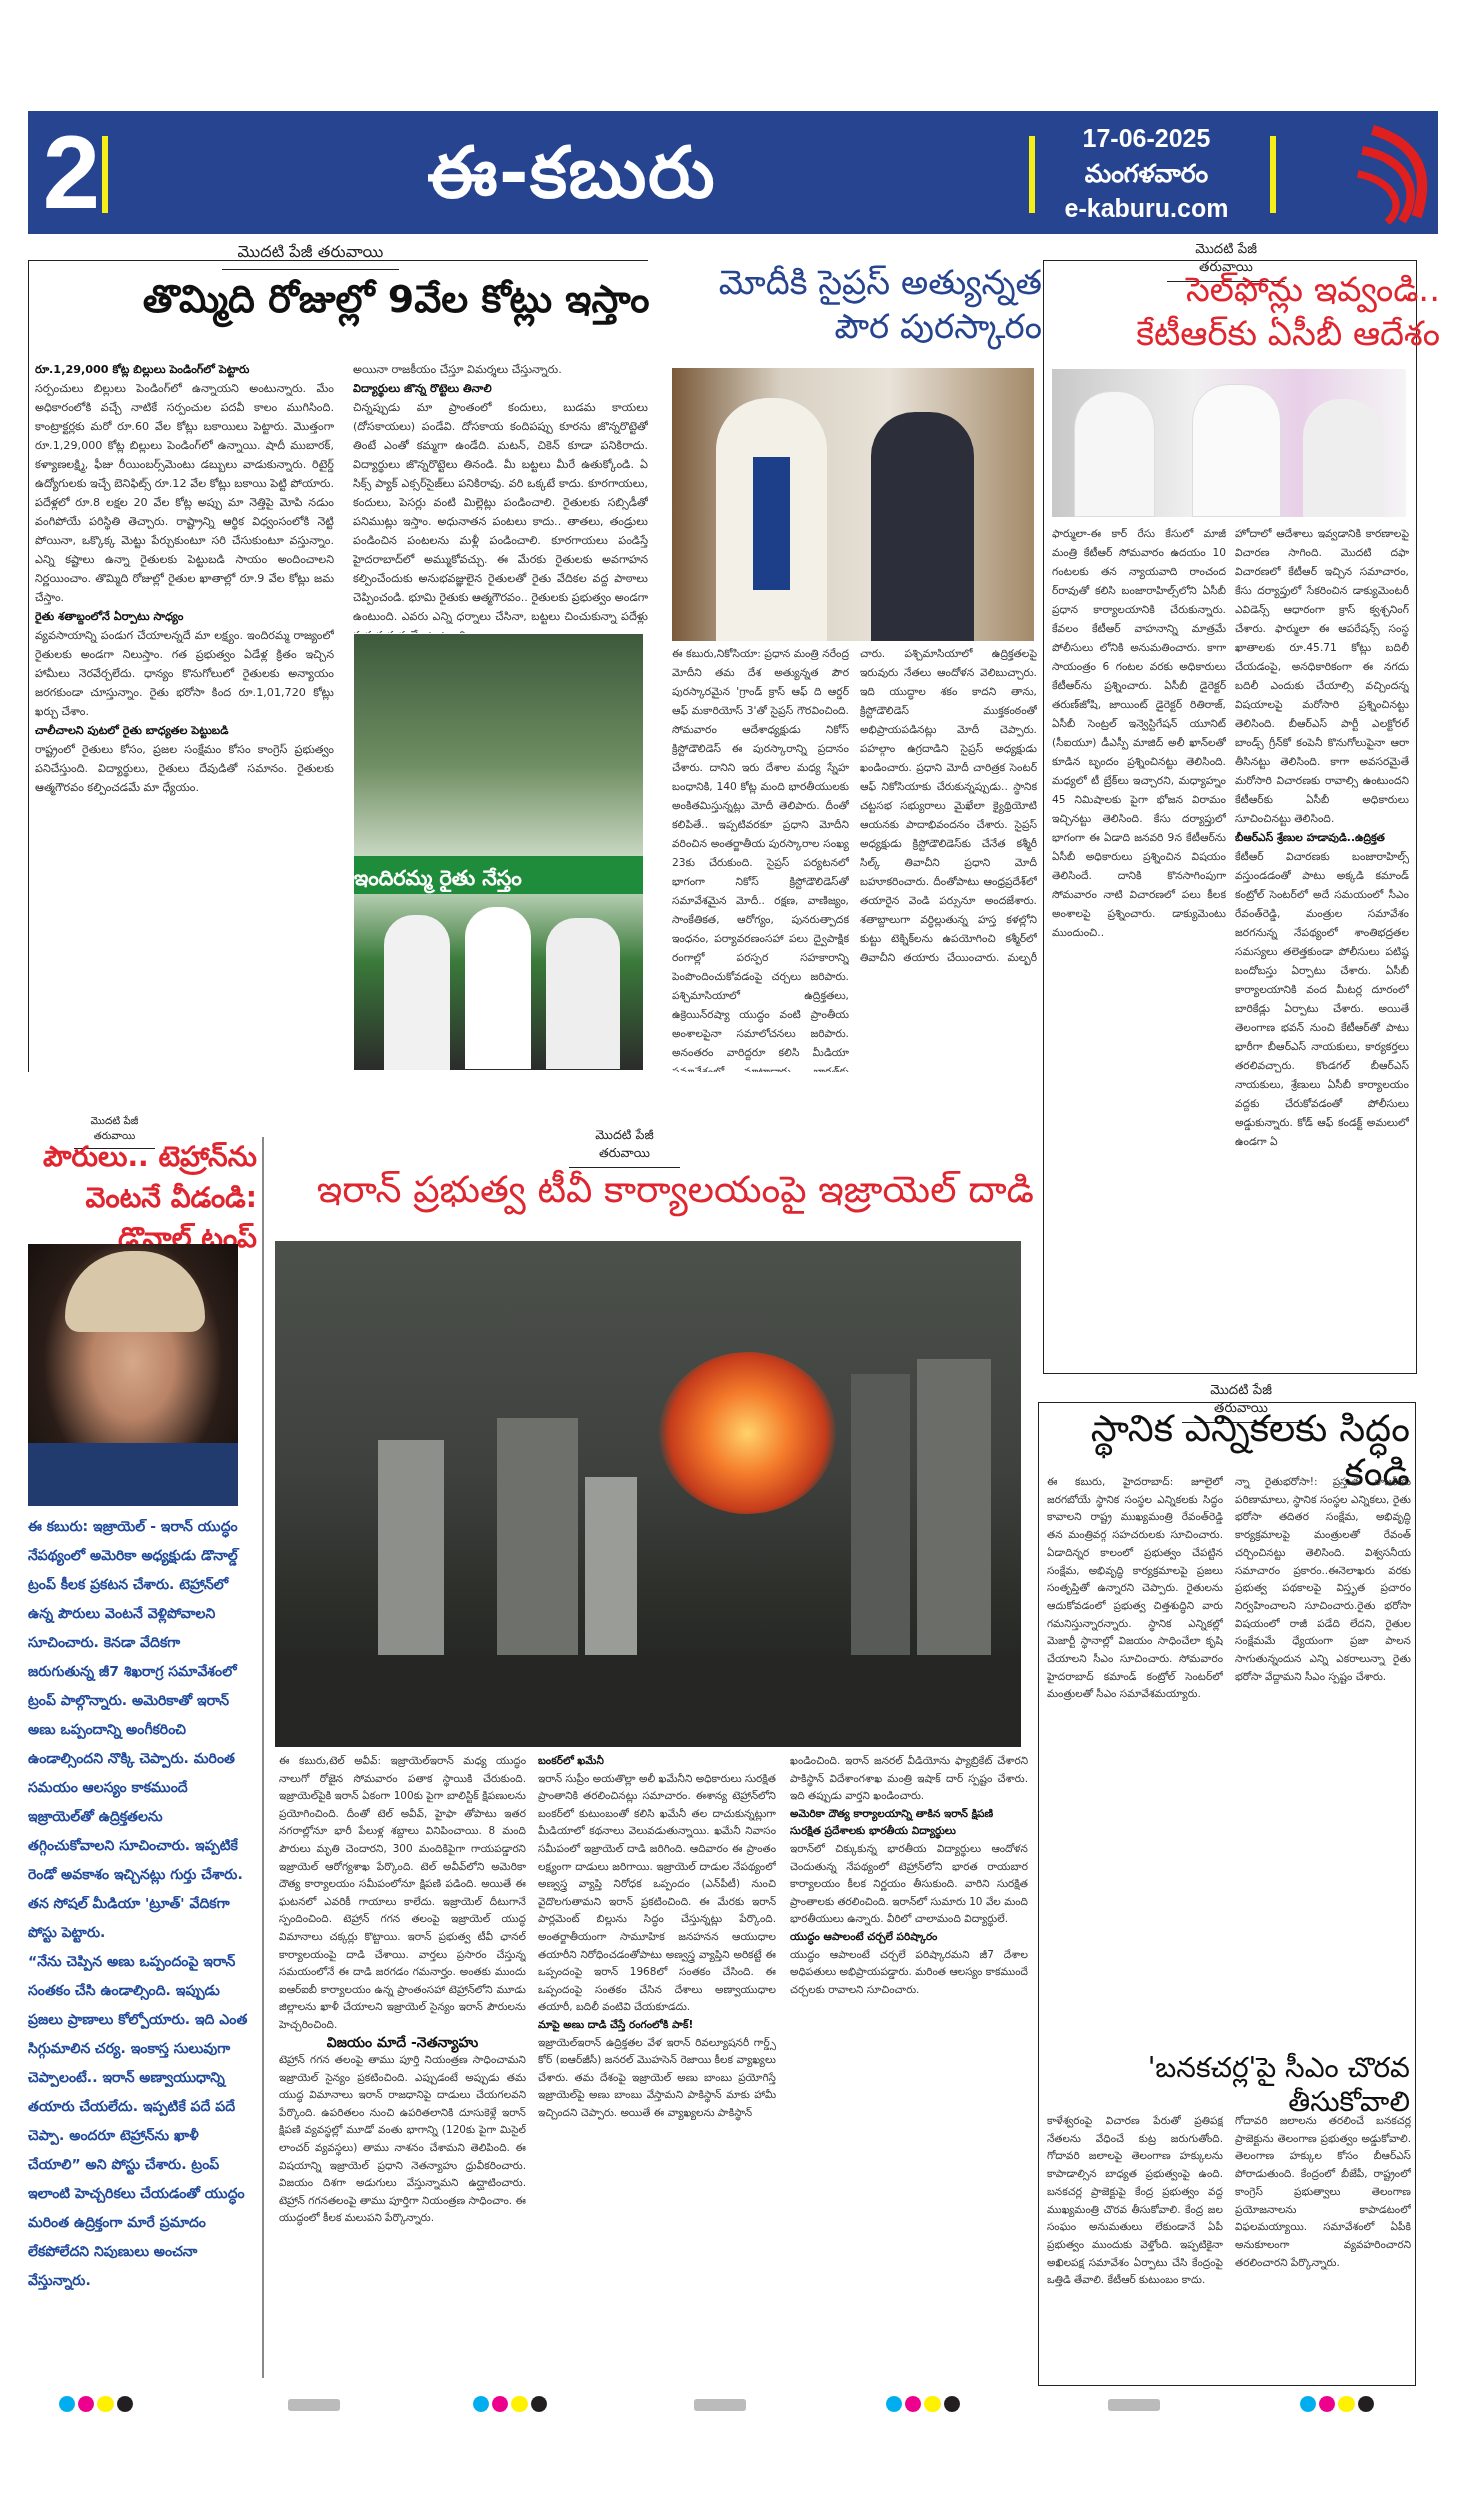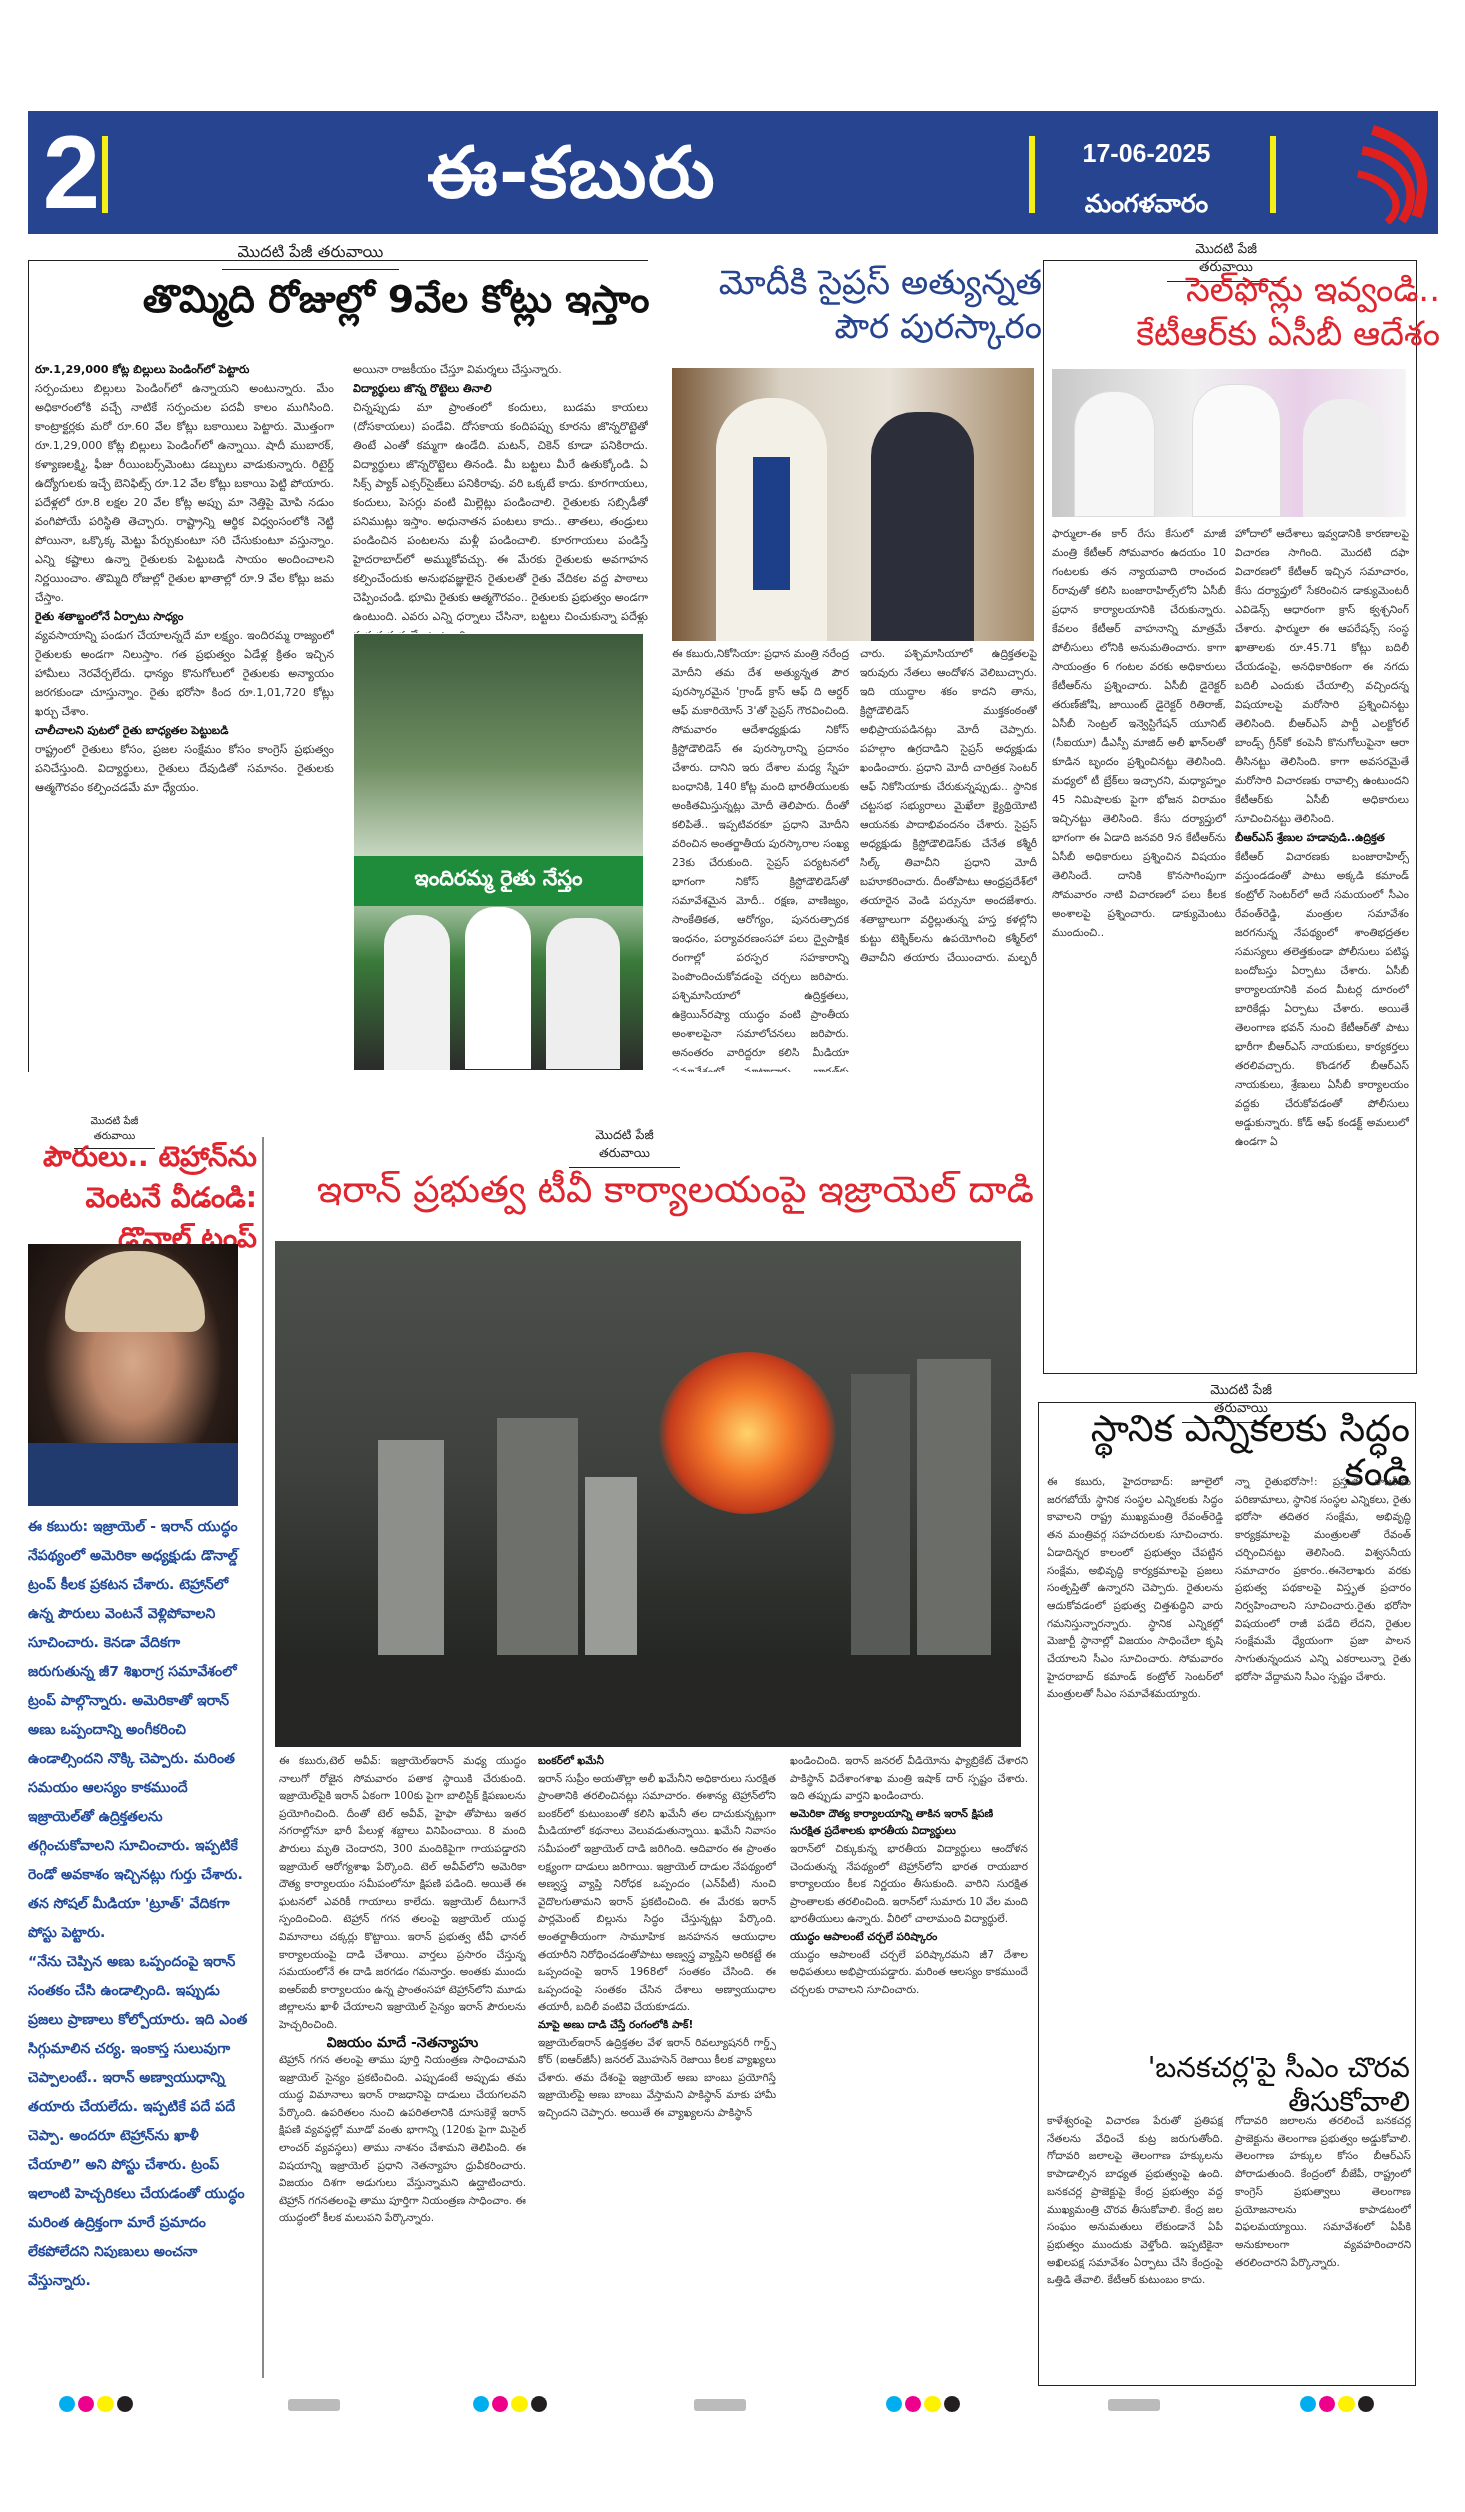--- a/index.html
+++ b/index.html
@@ -2,21 +2,21 @@
 <html style="font-size:11.8px"><head>
 <meta charset="utf-8">
 <style>
   * { box-sizing: border-box; margin: 0; padding: 0; }
   body { width: 1466px; height: 2512px; background: #fff; font-family: "DejaVu Sans", sans-serif; color: #222; position: relative; overflow: hidden; }
   .masthead { position: absolute; left: 28px; top: 111px; width: 1410px; height: 123px; background: #26448f; }
   .page-num { position: absolute; left: 14.8px; top: 0; height: 123px; line-height: 123px; color: #fff; font-family: "Liberation Sans", sans-serif; font-weight: bold; font-size: 103px; }
   .ybar { position: absolute; width: 5.9px; background: #f5ef16; top: 25px; height: 77px; }
   .brand { position: absolute; left: 399px; top: 14.8px; color: #fff; font-weight: bold; font-size: 71px; line-height: 93px; letter-spacing: 1.5px; }
   .dateblk { position: absolute; left: 1019px; top: 10.3px; width: 199px; color: #fff; text-align: center; font-family: "Liberation Sans", sans-serif; font-weight: bold; }
-  .dateblk div { font-size: 25px; line-height: 35px; margin-top: 15px; }
+  .dateblk div { font-size: 25px; line-height: 35px; }
   .logo { position: absolute; left: 1322px; top: 10.3px; width: 89px; height: 103px; }
   .kicker { position: absolute; font-size: 16.2px; text-align: center; border-bottom: 1.5px solid #222; padding-bottom: 4.4px; }
   .box { position: absolute; border: 1.5px solid #222; }
   .hl { position: absolute; font-weight: bold; text-align: right; line-height: 1.2; }
   .col { position: absolute; font-size: 11.2px; line-height: 19px; text-align: justify; color: #333; overflow: hidden; }
   .col b { color: #111; display: block; }
   .photo { position: absolute; overflow: hidden; }
   .vrule { position: absolute; width: 2.2px; background: #888; }
   .regmarks { position: absolute; top: 2396px; display: flex; gap: 3px; }
   .regmarks span { width: 16.2px; height: 16.2px; border-radius: 50%; display: inline-block; }
@@ -54,21 +54,21 @@
   <span>వ్యవసాయాన్ని పండుగ చేయాలన్నదే మా లక్ష్యం. ఇందిరమ్మ రాజ్యంలో రైతులకు అండగా నిలుస్తాం. గత ప్రభుత్వం ఏడేళ్ల క్రితం ఇచ్చిన హామీలు నెరవేర్చలేదు. ధాన్యం కొనుగోలులో రైతులకు అన్యాయం జరగకుండా చూస్తున్నాం. రైతు భరోసా కింద రూ.1,01,720 కోట్లు ఖర్చు చేశాం.</span>
   <b>చాలీచాలని పుటలో రైతు బాధ్యతల పెట్టుబడి</b>
   <span>రాష్ట్రంలో రైతులు కోసం, ప్రజల సంక్షేమం కోసం కాంగ్రెస్ ప్రభుత్వం పనిచేస్తుంది. విద్యార్థులు, రైతులు దేవుడితో సమానం. రైతులకు ఆత్మగౌరవం కల్పించడమే మా ధ్యేయం.</span>
 </div>
 <div class="col" style="left:353px;top:360px;width:295px;height:273px">
   <span>అయినా రాజకీయం చేస్తూ విమర్శలు చేస్తున్నారు.</span>
   <b>విద్యార్థులు జొన్న రొట్టెలు తినాలి</b>
   <span>చిన్నప్పుడు మా ప్రాంతంలో కందులు, బుడమ కాయలు (దోసకాయలు) పండేవి. దోసకాయ కందిపప్పు కూరను జొన్నరొట్టెతో తింటే ఎంతో కమ్మగా ఉండేది. మటన్, చికెన్ కూడా పనికిరాదు. విద్యార్థులు జొన్నరొట్టెలు తినండి. మీ బట్టలు మీరే ఉతుక్కోండి. ఏ సిక్స్ ప్యాక్ ఎక్సర్‌సైజ్‌లు పనికిరావు. వరి ఒక్కటే కాదు. కూరగాయలు, కందులు, పెసర్లు వంటి మిల్లెట్లు పండించాలి. రైతులకు సబ్సిడీతో పనిముట్లు ఇస్తాం. అధునాతన పంటలు కాదు.. తాతలు, తండ్రులు పండించిన పంటలను మళ్లీ పండించాలి. కూరగాయలు పండిస్తే హైదరాబాద్‌లో అమ్ముకోవచ్చు. ఈ మేరకు రైతులకు అవగాహన కల్పించేందుకు అనుభవజ్ఞులైన రైతులతో రైతు వేదికల వద్ద పాఠాలు చెప్పించండి. భూమి రైతుకు ఆత్మగౌరవం.. రైతులకు ప్రభుత్వం అండగా ఉంటుంది. ఎవరు ఎన్ని ధర్నాలు చేసినా, బట్టలు చించుకున్నా పదేళ్లు మన ప్రభుత్వమే ఉంటుంది.</span>
 </div>
 <div class="photo" style="left:354px;top:634px;width:289px;height:436px;background:linear-gradient(180deg,#3d5a3c 0%,#6f8e62 30%,#d9e6d4 55%,#3a7a3a 75%,#2b2b2b 100%)">
-  <div style="position:absolute;left:0;top:222px;width:100%;height:50px;background:#1e8c3a;color:#fff;font-weight:bold;font-size:20.7px;text-align:center;line-height:44px">ఇందిరమ్మ రైతు నేస్తం</div>
+  <div style="position:absolute;left:0;top:222px;width:100%;height:38px;background:#1e8c3a;color:#fff;font-weight:bold;font-size:20.7px;text-align:left;line-height:44px">ఇందిరమ్మ రైతు నేస్తం</div>
   <div style="position:absolute;left:29.5px;top:281px;width:66px;height:155px;background:#f1f1f1;border-radius:29.5px 29.5px 0 0"></div>
   <div style="position:absolute;left:111px;top:273px;width:66px;height:162px;background:#ffffff;border-radius:29.5px 29.5px 0 0"></div>
   <div style="position:absolute;left:192px;top:284px;width:74px;height:151px;background:#eeeeee;border-radius:29.5px 29.5px 0 0"></div>
 </div>
 
 <div class="hl" style="left:665px;top:260px;width:377px;font-size:34px;color:#26448f;font-weight:normal;line-height:1.3">మోదీకి సైప్రస్ అత్యున్నత పౌర పురస్కారం</div>
 <div class="photo" style="left:672px;top:368px;width:362px;height:273px;background:linear-gradient(90deg,#7a5a3a 0%,#d8d0c2 30%,#e8e2d8 60%,#a48a6a 100%)">
   <div style="position:absolute;left:44px;top:29.5px;width:111px;height:244px;background:#f3f0e8;border-radius:52px 52px 0 0"></div>
   <div style="position:absolute;left:81px;top:89px;width:37px;height:133px;background:#1d3f8a"></div>
   <div style="position:absolute;left:199px;top:44px;width:103px;height:229px;background:#2c2f3a;border-radius:44px 44px 0 0"></div>

